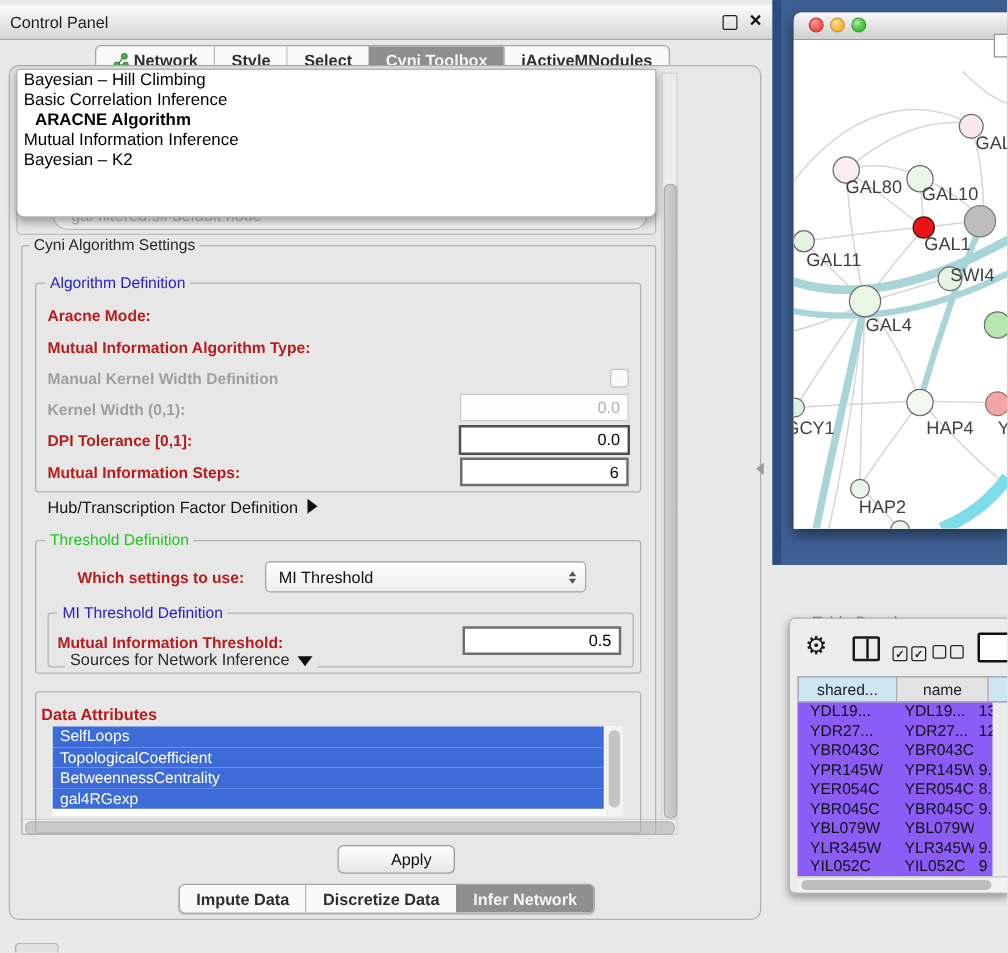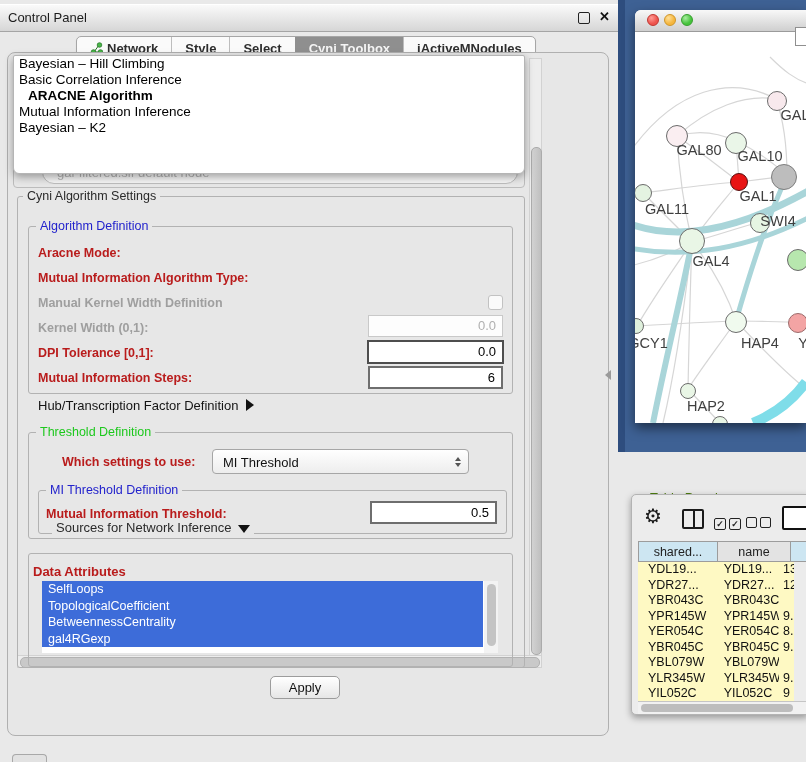--- a/index.html
+++ b/index.html
@@ -62,21 +62,21 @@
   .attr-item{width:441px;height:16.5px;line-height:16.5px;background:#3d6cd9;color:#fff;font-size:12.5px;padding-left:6px;box-sizing:border-box;}
   .attr-scroll{position:absolute;right:0;top:0;width:14px;height:72px;background:#f3f3f3;}
   .attr-thumb{position:absolute;right:2px;top:3px;width:9px;height:62px;background:#c4c4c4;border-radius:5px;}
   
   .v-scroll{position:absolute;left:529px;top:58px;width:13px;height:610px;background:#ededed;border:1px solid #d2d2d2;box-sizing:border-box;}
   .v-thumb{position:absolute;left:531px;top:147px;width:9px;height:506px;background:linear-gradient(90deg,#d2d2d2,#bfbfbf);border-radius:5px;border:1px solid #ababab;}
   .h-scroll{position:absolute;left:17px;top:655px;width:525px;height:13px;background:#ededed;border:1px solid #d2d2d2;box-sizing:border-box;}
   .h-thumb{position:absolute;left:20px;top:657px;width:518px;height:9px;background:#c9c9c9;border-radius:5px;border:1px solid #b2b2b2;}
   
   .apply{position:absolute;left:270px;top:676px;width:68px;height:21px;background:linear-gradient(#ffffff,#e6e6e6);
-    border:1px solid #9c9c9c;border-radius:5px;font-size:13px;color:#111;text-align:center;line-height:21px;z-index:2;}
+    border:1px solid #9c9c9c;border-radius:5px;font-size:13px;color:#111;text-align:center;line-height:21px;z-index:2;padding-left:24px;}
   .split-arrow{position:absolute;left:605px;top:370px;width:0;height:0;border-top:5px solid transparent;
     border-bottom:5px solid transparent;border-right:6px solid #9a9a9a;}
   
   .blue-panel{position:absolute;left:618px;top:0;width:188px;height:452px;background:#3e6194;}
   .blue-edge{position:absolute;left:618px;top:0;width:7px;height:452px;background:#2e4d7e;}
   .net-window{position:absolute;left:635px;top:10px;width:171px;height:413px;background:#fff;
     border-radius:6px 0 0 0;box-shadow:0 5px 12px rgba(0,0,0,.5);}
   .net-titlebar{position:absolute;left:0;top:0;width:171px;height:21px;
     background:linear-gradient(#f8f8f8,#cfcfcf);border-bottom:1px solid #9b9b9b;border-radius:6px 0 0 0;}
   .light{position:absolute;top:4px;width:12px;height:12px;border-radius:50%;box-sizing:border-box;}
@@ -97,21 +97,21 @@
   .cb{display:inline-block;width:10px;height:10px;border:1.6px solid #222;border-radius:2px;font-size:9px;
     line-height:10px;text-align:center;color:#222;font-weight:bold;margin-right:3px;}
   .cb-pair{position:absolute;top:18px;}
   .partial-icon{position:absolute;left:150px;top:11px;width:30px;height:20px;border:2px solid #111;border-radius:2px;background:#fff;}
   .thead{position:absolute;left:6px;top:46px;height:21px;display:flex;}
   .th{height:21px;line-height:21px;font-size:12.5px;color:#222;text-align:center;box-sizing:border-box;
     border:1px solid #9c9c9c;border-left:none;}
   .th:first-child{border-left:1px solid #9c9c9c;}
   .th.blue{background:#cde6f2;}
   .th.gray{background:#e3e3e3;}
-  .tbody{position:absolute;left:6px;top:67px;width:156px;background:#fef9c3;}
+  .tbody{position:absolute;left:6px;top:67px;width:156px;background:#8b5cf6;}
   .tr{display:flex;height:15.5px;line-height:15.5px;font-size:12.5px;color:#111;}
   .td{overflow:hidden;white-space:nowrap;box-sizing:border-box;}
   .t-hscroll{position:absolute;left:6px;top:206px;width:169px;height:12px;background:#f1f1f1;border-top:1px solid #c5c5c5;}
   .t-hthumb{position:absolute;left:3px;top:2px;width:152px;height:8px;background:#bdbdbd;border-radius:4px;}
   .bl-box{position:absolute;left:12px;top:754px;width:33px;height:10px;background:#e2e2e2;
     border:1px solid #a8a8a8;border-bottom:none;border-radius:4px 4px 0 0;}
   svg{display:block;}
 </style>
 </head>
 <body>
@@ -222,20 +222,31 @@
       </div>
   </div>
 
   <div class="v-scroll"></div>
   <div class="v-thumb"></div>
   <div class="h-scroll"></div>
   <div class="h-thumb"></div>
 
   <div class="apply">Apply</div>
 
+  <div class="tabstrip" style="left:143px;top:707px;">
+    <div class="tab">
+        <span>Impute Data</span>
+      </div>
+    <div class="tab">
+        <span>Discretize Data</span>
+      </div>
+    <div class="tab sel">
+        <span>Infer Network</span>
+      </div>
+  </div>
 
   <div class="split-arrow"></div>
 
   <div class="blue-panel"></div>
   <div class="blue-edge"></div>
 
   <div class="net-window">
     <div class="net-titlebar">
       <span class="light red"></span>
       <span class="light yellow"></span>

